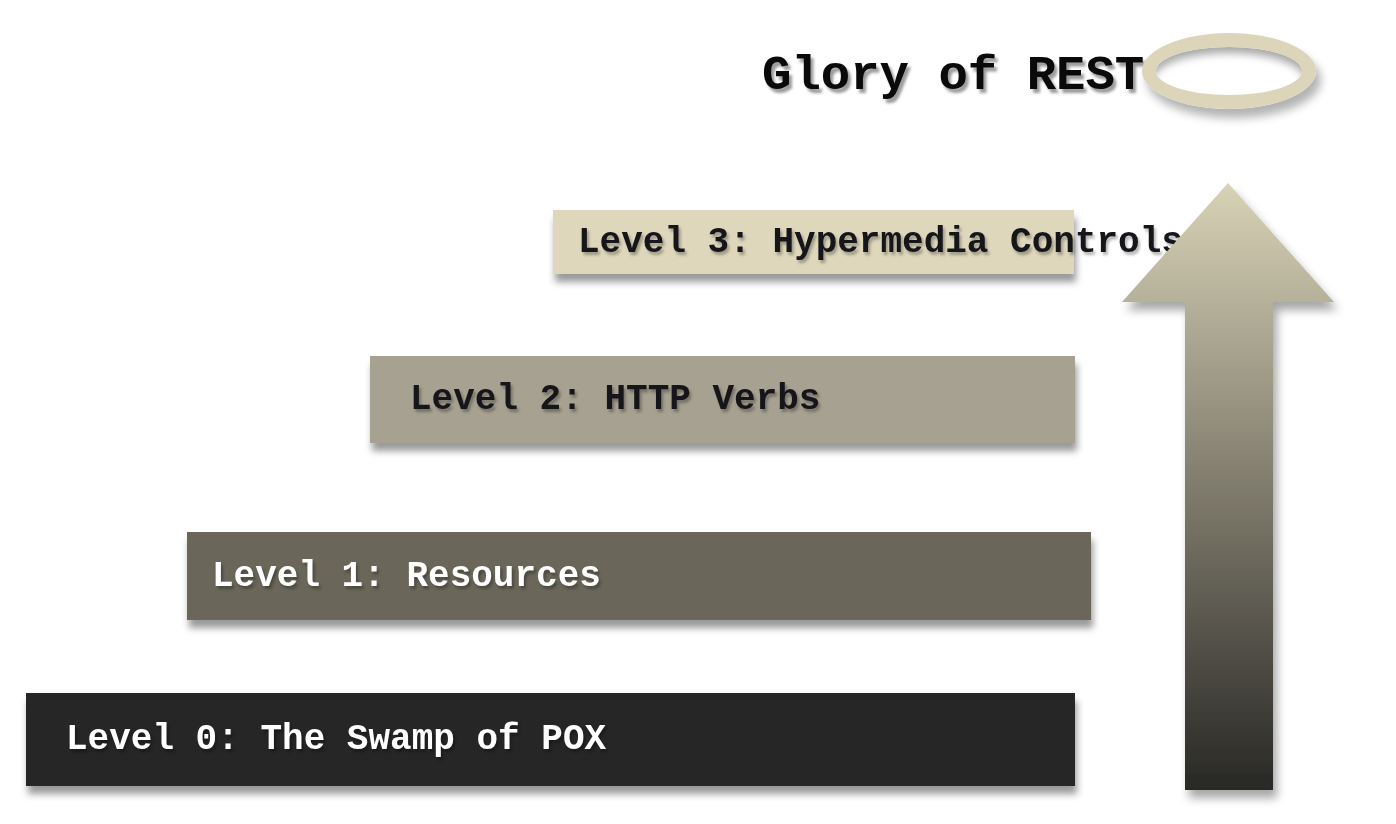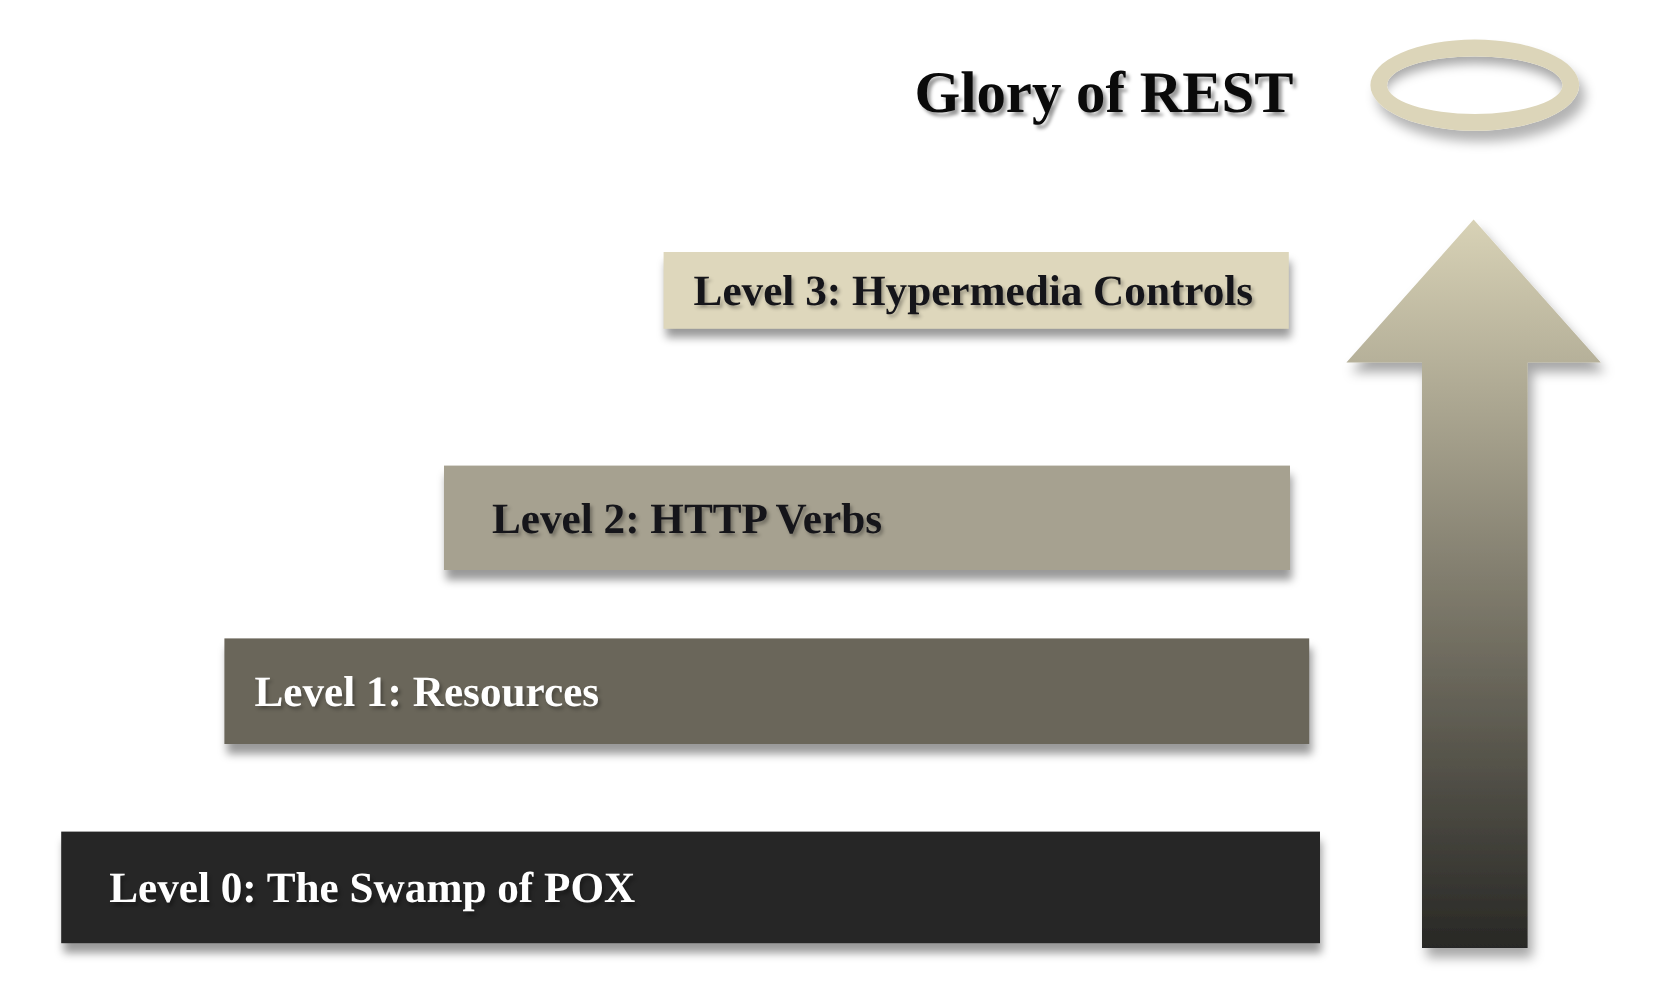--- a/index.html
+++ b/index.html
@@ -2,21 +2,21 @@
 <html><head>
 <meta charset="utf-8">
 <style>
   html, body { margin: 0; padding: 0; background: #ffffff; }
   .canvas {
     position: relative;
     width: 1396px;
     height: 824px;
     background: #ffffff;
     overflow: hidden;
-    font-family: Liberation Serif, serif;
+    font-family: Liberation Mono, monospace;
   }
 
   .title {
     position: absolute;
     left: 762px;
     top: 52px;
     margin: 0;
     font-size: 49px;
     font-weight: bold;
     line-height: 1;
@@ -44,21 +44,21 @@
     display: flex;
     align-items: center;
     padding-left: 25px;
     font-size: 36px;
     font-weight: bold;
     white-space: nowrap;
     box-shadow: 2px 8px 7px rgba(0,0,0,0.40);
     text-shadow: 2px 3px 3px rgba(0,0,0,0.30);
   }
   .bar-3 { left: 553px; top: 210px; width: 521px;  height: 64px; background: #ded7bc; color: #15151a; }
-  .bar-2 { left: 370px; top: 388px; width: 705px;  height: 87px; background: #a6a190; color: #15151a; padding-left: 40px; }
+  .bar-2 { left: 370px; top: 356px; width: 705px;  height: 87px; background: #a6a190; color: #15151a; padding-left: 40px; }
   .bar-1 { left: 187px; top: 532px; width: 904px;  height: 88px; background: #6a665a; color: #ffffff; }
   .bar-0 { left: 26px;  top: 693px; width: 1049px; height: 93px; background: #262626; color: #ffffff; padding-left: 40px; }
 
   .arrow {
     position: absolute;
     left: 1108px;
     top: 172px;
   }
 </style>
 </head>
@@ -75,21 +75,21 @@
   </div>
 
   <div class="bar bar-2" style="background-color: rgb(166, 161, 144); color: rgb(21, 21, 26);">
     <span>Level 2: HTTP Verbs</span>
   </div>
 
   <div class="bar bar-1" style="background-color: rgb(106, 102, 90); color: rgb(255, 255, 255);">
     <span>Level 1: Resources</span>
   </div>
 
-  <div class="bar bar-0" style="background-color: rgb(38, 38, 38); color: rgb(255, 255, 255); margin-left: 25px;">
+  <div class="bar bar-0" style="background-color: rgb(38, 38, 38); color: rgb(255, 255, 255);">
     <span>Level 0: The Swamp of POX</span>
   </div>
 
   <svg class="arrow" width="250" height="670" viewBox="0 0 250 670">
     <defs>
       <linearGradient id="arrowGrad" gradientUnits="userSpaceOnUse" x1="0" y1="11" x2="0" y2="618">
         <stop offset="0" stop-color="#d8d2b6"></stop>
         <stop offset="0.5" stop-color="#807c6d"></stop>
         <stop offset="1" stop-color="#282825"></stop>
       </linearGradient>

